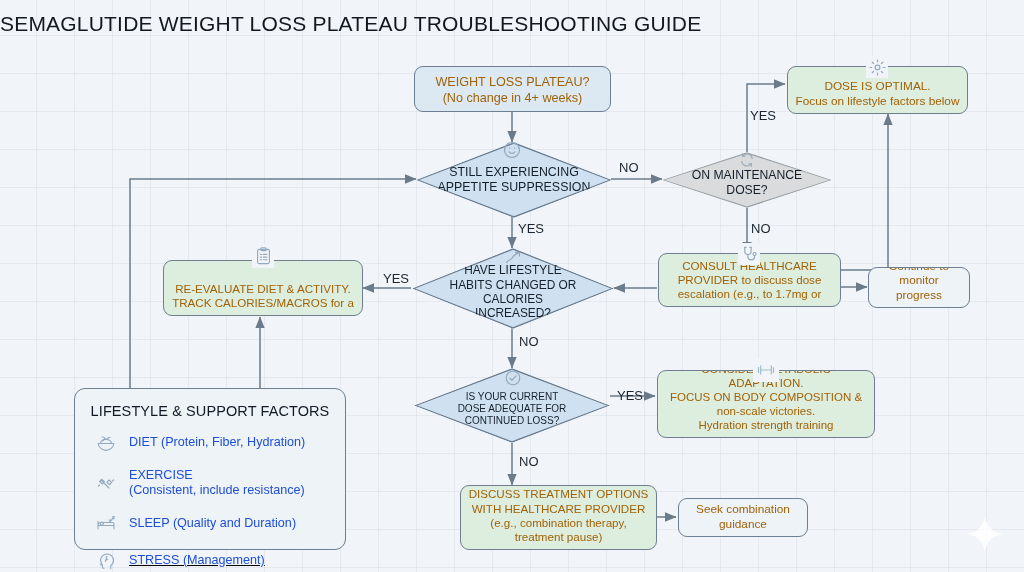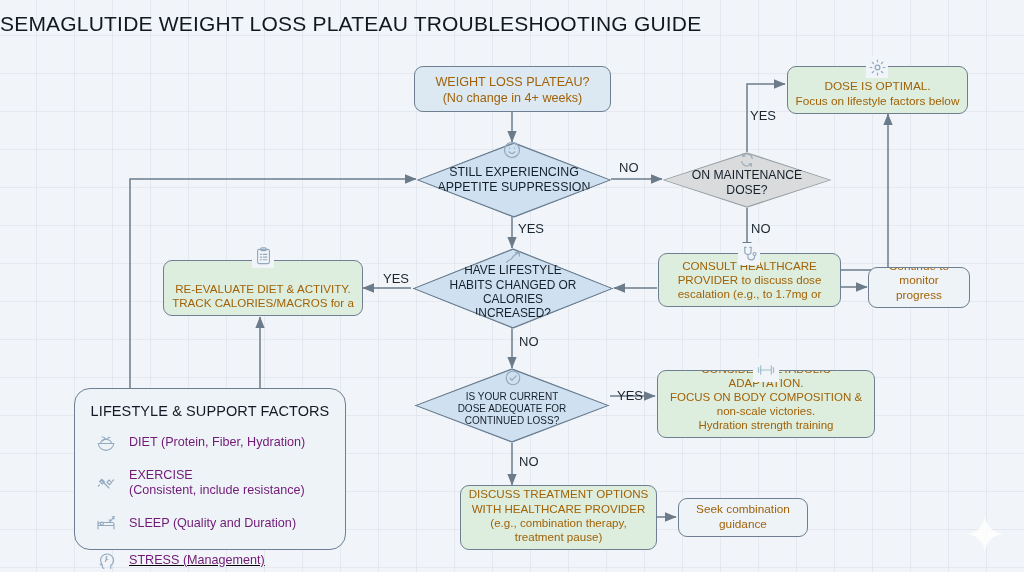--- a/index.html
+++ b/index.html
@@ -88,21 +88,21 @@
   }
   .lrow{
     display:flex;align-items:center;gap:10px;
     margin:0 0 13px 4px;
   }
   .lrow:last-child{margin-bottom:0;text-decoration:underline;}
   .lrow .licon{
     width:26px;height:24px;flex:0 0 26px;
     color:#92a8bd;display:flex;align-items:center;justify-content:center;
   }
-  .lrow .ltext{font-size:12.6px;color:#701a75;line-height:1.2;}
+  .lrow .ltext{font-size:12.6px;color:#1d4ed8;line-height:1.2;}
 
   .title{
     position:absolute;left:0;top:12px;width:1024px;
     text-align:left;
     font-size:21px;
     color:#11181f;
     letter-spacing:.2px;
     white-space:nowrap;
   }
 
@@ -323,21 +323,21 @@
 
   <div class="edgelabel" style="left:619px;top:160px;">NO</div>
   <div class="edgelabel" style="left:518px;top:221px;">YES</div>
   <div class="edgelabel" style="left:750px;top:108px;">YES</div>
   <div class="edgelabel" style="left:751px;top:221px;">NO</div>
   <div class="edgelabel" style="left:383px;top:271px;">YES</div>
   <div class="edgelabel" style="left:519px;top:334px;">NO</div>
   <div class="edgelabel" style="left:617px;top:388px;">YES</div>
   <div class="edgelabel" style="left:519px;top:454px;">NO</div>
 
-  <div class="panel" style="left:74px;top:388px;width:272px;height:162px;border-radius:16px;">
+  <div class="panel" style="left:74px;top:388px;width:272px;height:162px;">
     <div class="panel-title">LIFESTYLE &amp; SUPPORT FACTORS</div>
 
     <div class="lrow">
       <span class="licon">
         <svg viewBox="0 0 24 24" width="22" height="20" fill="none" stroke="#93a9be" stroke-width="1.3" stroke-linecap="round">
           <path d="M2.6 12.6h18.8a9.4 9.4 0 0 1-9.4 8.2 9.4 9.4 0 0 1-9.4-8.2z"></path>
           <path d="M5.4 12.4c.4-2.6 3.2-4.6 6.6-4.6s6.2 2 6.6 4.6"></path>
           <path d="M8 9.6c.4-1.6 2-2.6 4-2.6M13.4 7.2c.6-1.4 2-2.2 3.4-2.2M10.6 6.8c-.4-1.4-1.8-2.2-3.2-2"></path>
         </svg>
       </span>

